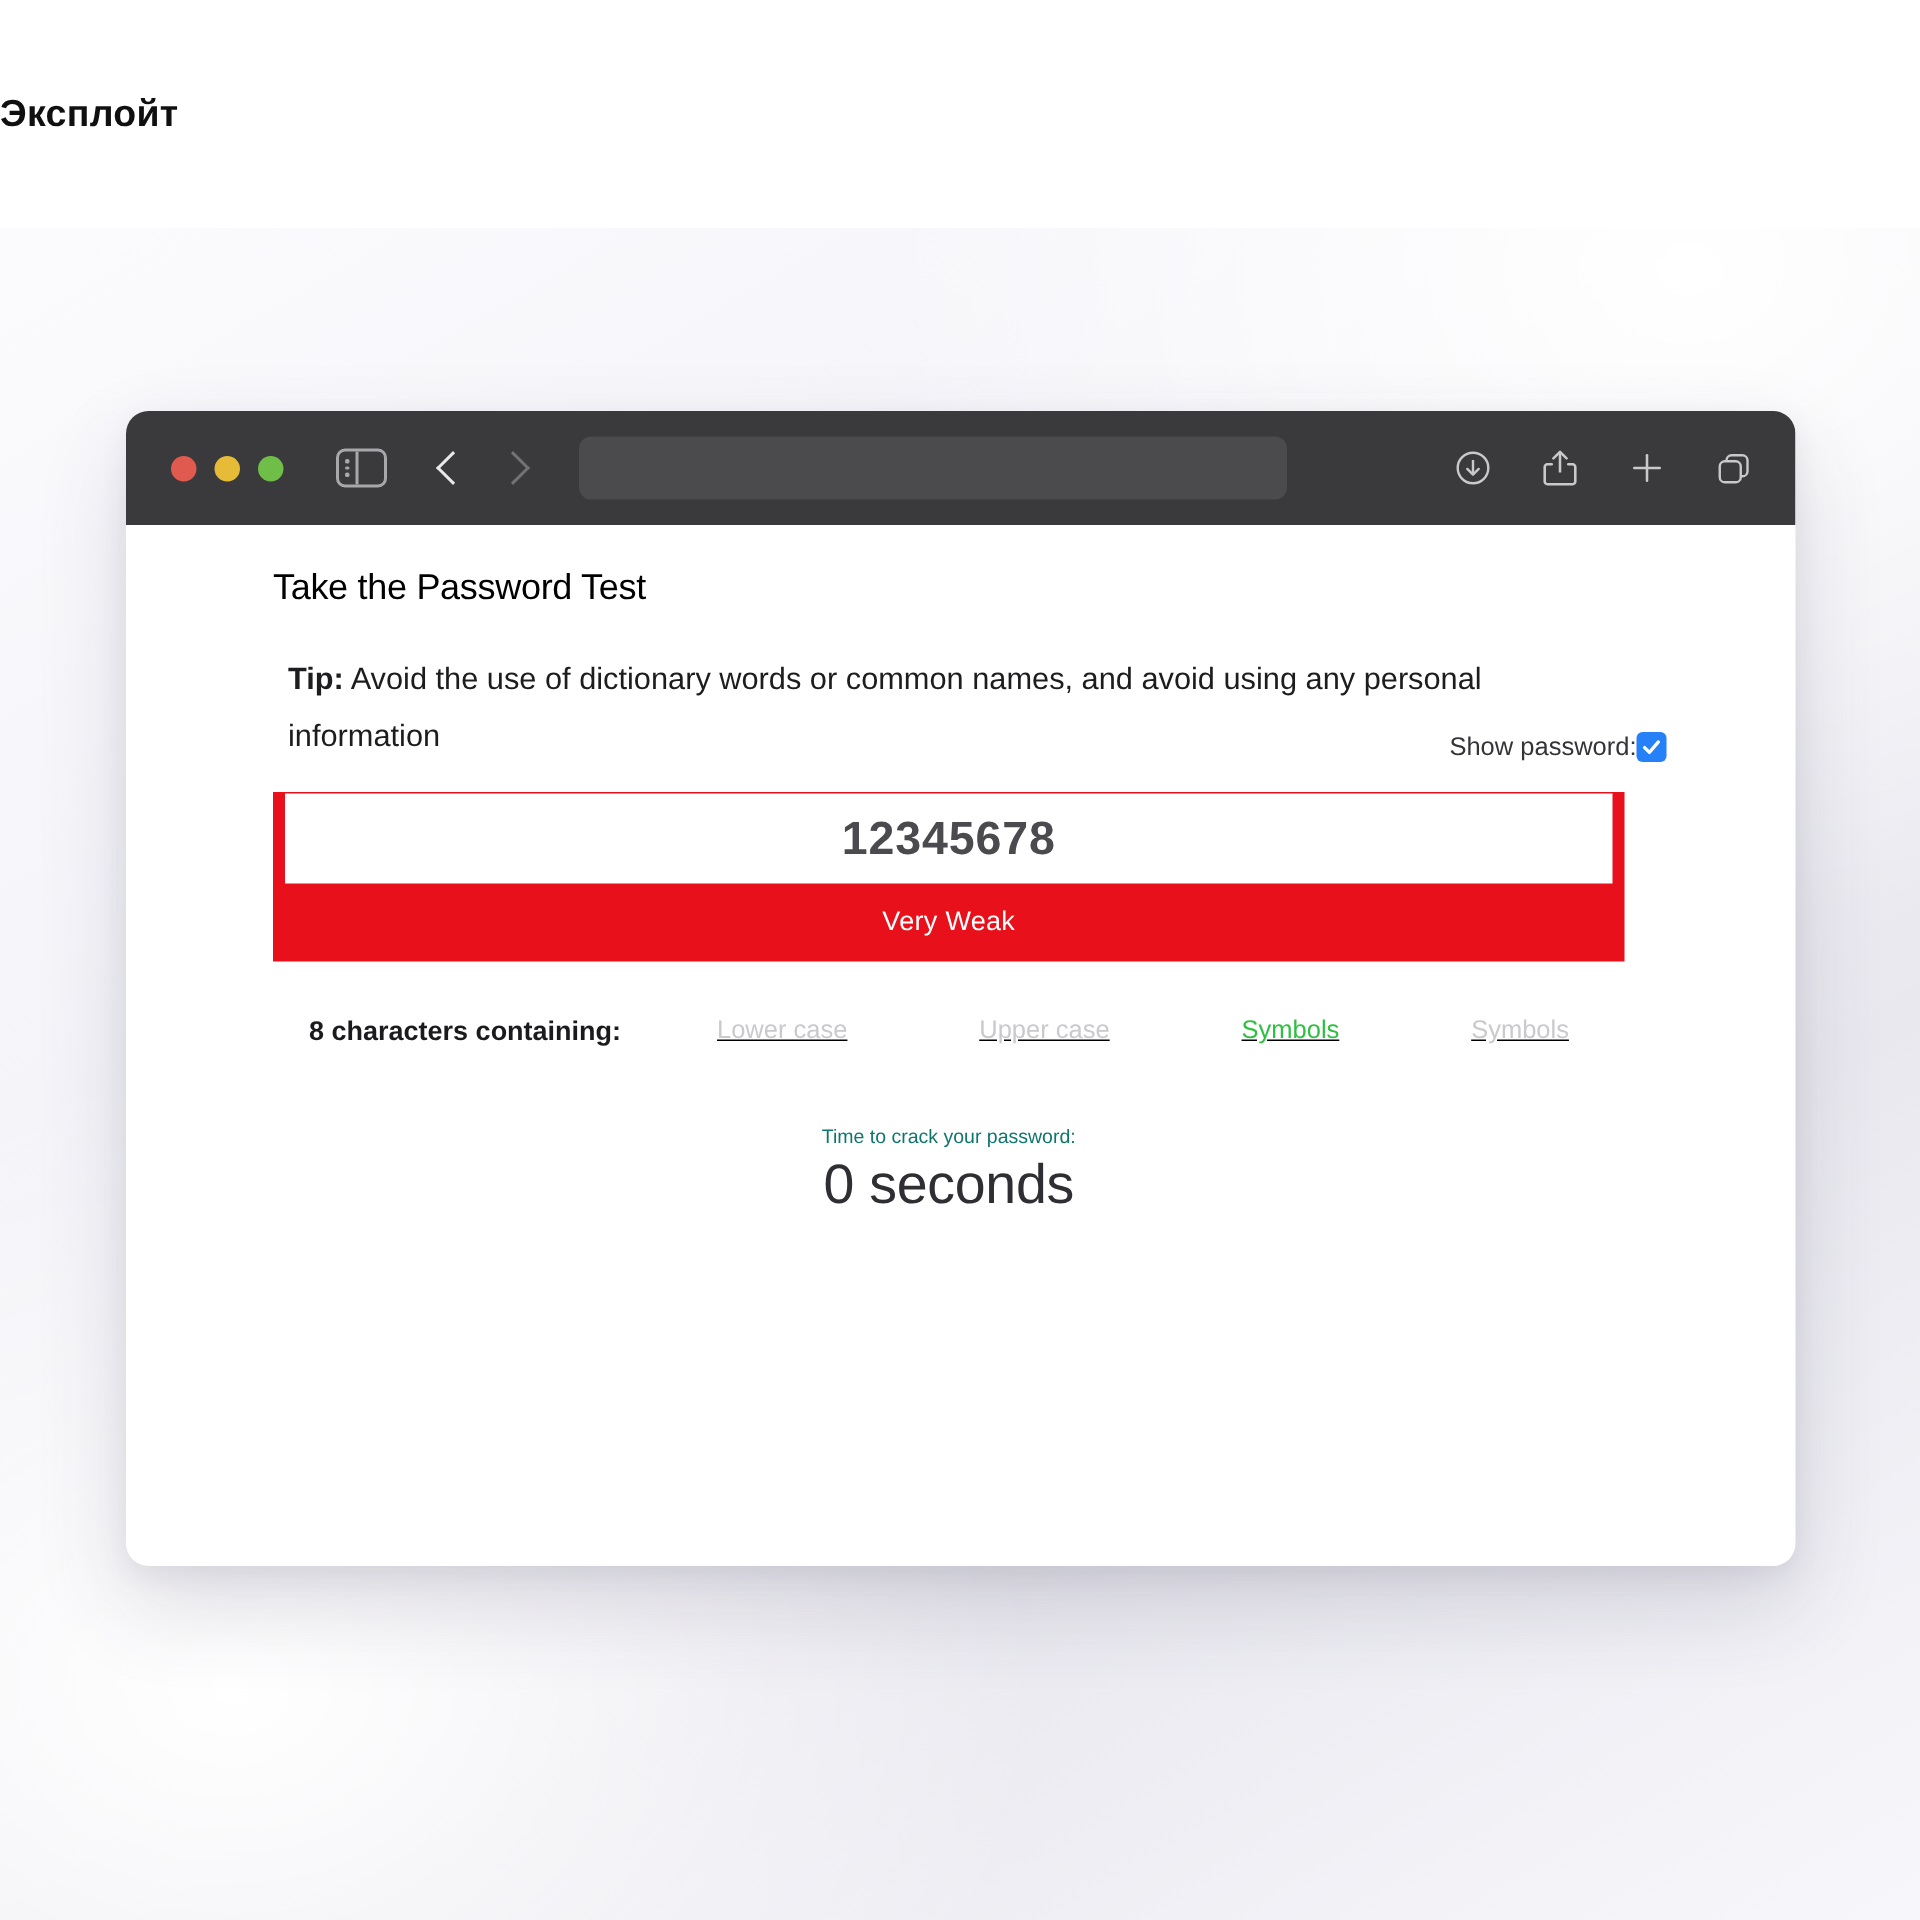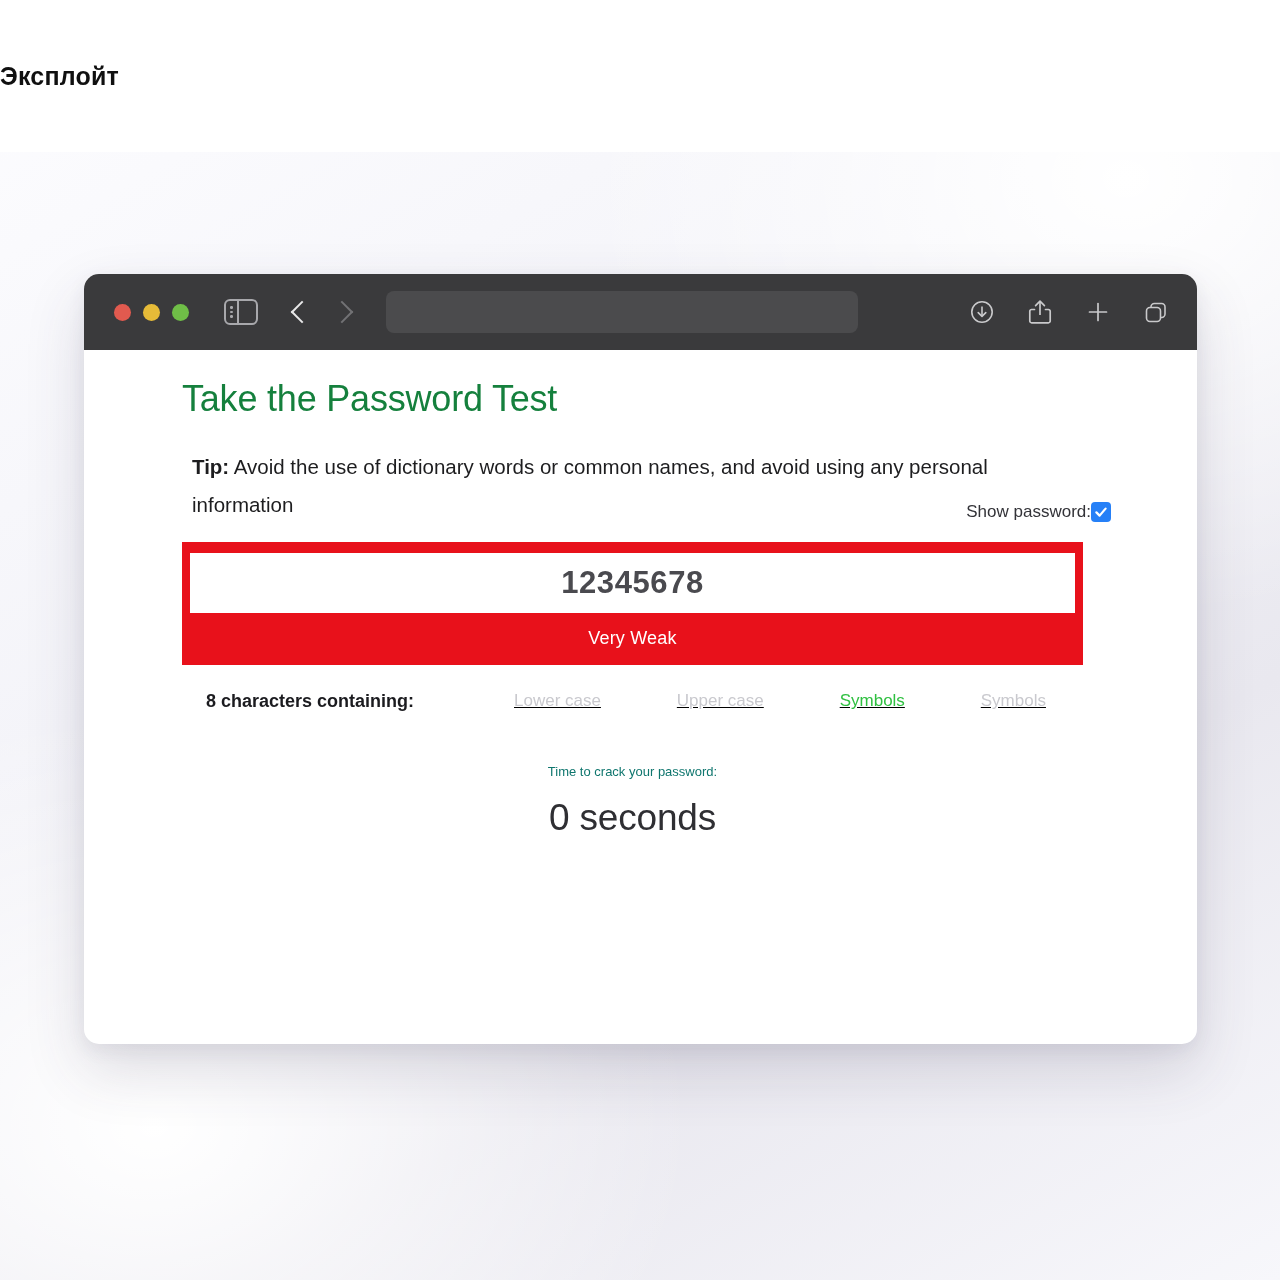--- a/index.html
+++ b/index.html
@@ -144,23 +144,23 @@
     color: #c9c9cb;
   }
 
   
   .content {
     padding: 28px 72px 0 98px;
     box-sizing: border-box;
   }
 
   .headline {
-    font-size: 36px;
+    font-size: 24px;
     font-weight: normal;
-    color: #15803d;
+    color: #000000;
     margin: 0 0 28px 0;
     letter-spacing: -0.2px;
   }
 
   .tip-row {
     position: relative;
   }
   .tip {
     font-size: 20.5px;
     color: #1d1d1f;
@@ -187,21 +187,21 @@
     display: flex;
     align-items: center;
     justify-content: center;
   }
   .checkbox svg { display: block; }
 
   .strength-box {
     margin-top: 18px;
     width: 901px;
     background: #e8111b;
-    padding: 11px 8px 0 8px;
+    padding: 1px 8px 0 8px;
     box-sizing: border-box;
   }
   .pw-input {
     width: 100%;
     height: 60px;
     background: #ffffff;
     display: flex;
     align-items: center;
     justify-content: center;
     box-sizing: border-box;
@@ -217,27 +217,26 @@
     display: flex;
     align-items: center;
     justify-content: center;
     font-size: 18px;
     font-weight: normal;
     color: #ffffff;
     letter-spacing: 0.2px;
   }
 
   .charset-row {
-    margin-top: 26px;
+    margin-top: 36px;
     width: 870px;
     display: flex;
     align-items: center;
     padding-left: 24px;
     box-sizing: border-box;
-    gap: 36px;
   }
   .charset-title {
     font-size: 18px;
     font-weight: bold;
     color: #1b1b1f;
     width: 272px;
     flex: 0 0 auto;
   }
   .charset-items {
     display: flex;
@@ -259,21 +258,21 @@
     width: 901px;
     text-align: center;
   }
   .crack-label {
     font-size: 13px;
     color: #0f766e;
   }
   .crack-value {
     font-size: 37px;
     color: #2f2f33;
-    margin-top: 18px;
+    margin-top: 4px;
     letter-spacing: -0.2px;
   }
 
   .review {
     margin-top: 64px;
     width: 872px;
     margin-left: 24px;
     text-align: center;
     font-size: 18.5px;
     color: #2b2b30;

